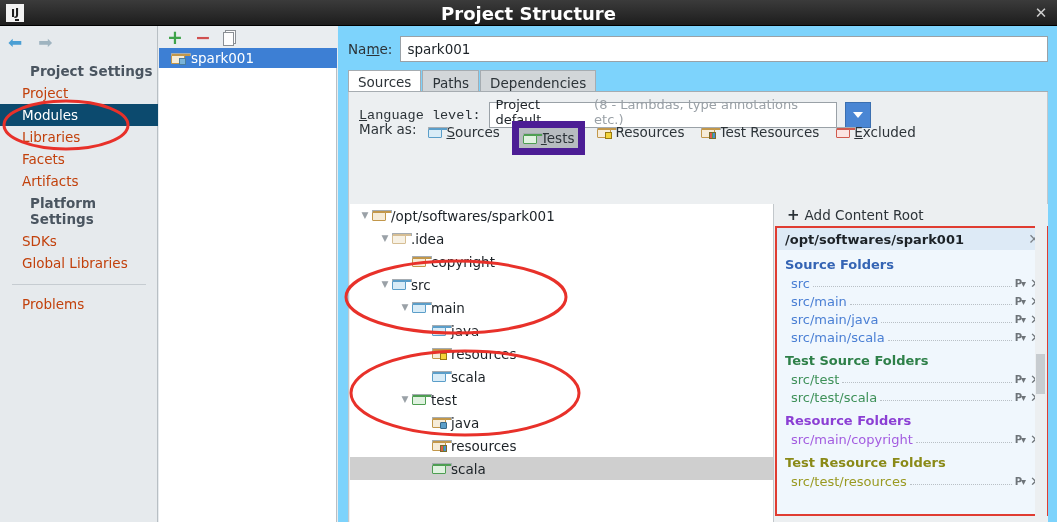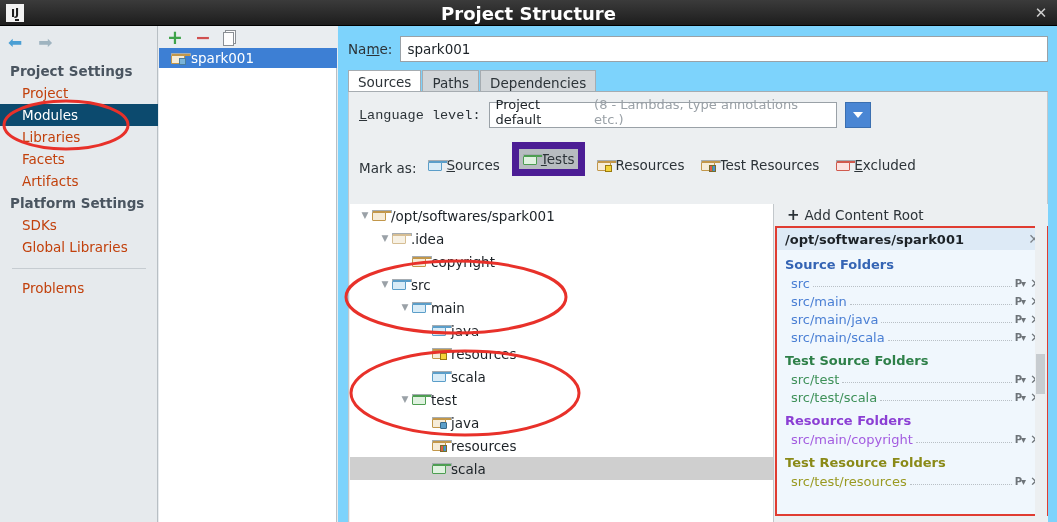--- a/index.html
+++ b/index.html
@@ -41,20 +41,21 @@
     position:absolute; left:0; top:26px; width:158px; height:496px;
     background:#e6eaed; border-right:1px solid #b8bfc4;
   }
   .nav-arrows{ position:absolute; left:8px; top:8px; display:flex; gap:16px; }
   .arrow{ font-size:17px; line-height:17px; cursor:pointer; }
   .arrow.back{ color:#4a9fd4; }
   .arrow.fwd{ color:#9fb4c0; }
   .side-group{
     font-weight:bold; color:#4a5560; font-size:13.5px;
     padding:3px 0 3px 10px;
+    margin-left:20px;
   }
   .side-item{
     color:#c2410c; font-size:13.5px; padding:3px 0 3px 22px; cursor:pointer;
   }
   .side-item.sel{ background:#0c4a6e; color:#ffffff; }
   .side-sep{
     margin:10px 12px 8px 12px; height:1px; background:#c6ccd1;
   }
   .side-list{ position:absolute; left:0; top:34px; width:158px; }
   
@@ -150,21 +151,21 @@
   .lang-sub{ color:#9aa1a7; margin-left:5px; }
   .langarrow{
     width:26px; height:26px; background:#4a86d4; border:1px solid #3b6fb0;
     display:flex; align-items:center; justify-content:center; cursor:pointer;
   }
   .langarrow:after{
     content:""; border-left:5px solid transparent; border-right:5px solid transparent;
     border-top:6px solid #ffffff;
   }
   .markrow{
-    position:absolute; left:10px; top:50px; display:flex; align-items:flex-end; gap:7px;
+    position:absolute; left:10px; top:29px; display:flex; align-items:flex-start; gap:7px;
     font-size:13.5px; color:#2c3338;
   }
   .markbtn{
     display:flex; align-items:center; gap:4px; padding:2px 4px; cursor:pointer;
     border:1px solid transparent;
   }
   .markbtn u{ text-decoration:underline; }
   .markbtn.on{ background:#b7bcc0; border:7px solid #4c1d95; }
   
   .treebox{

